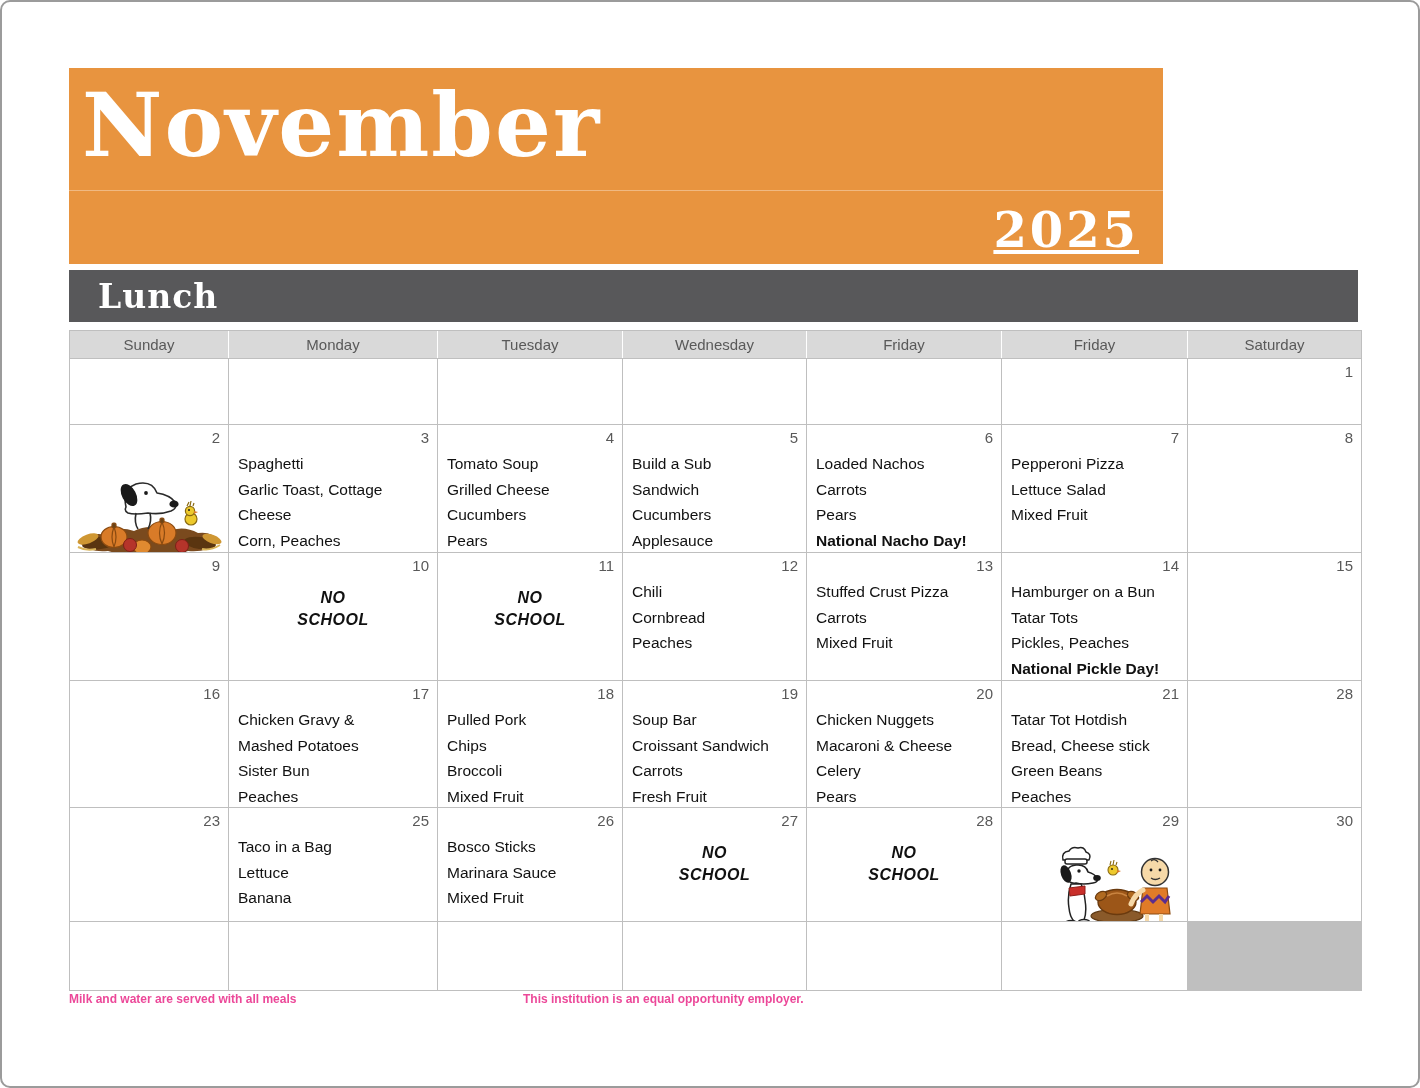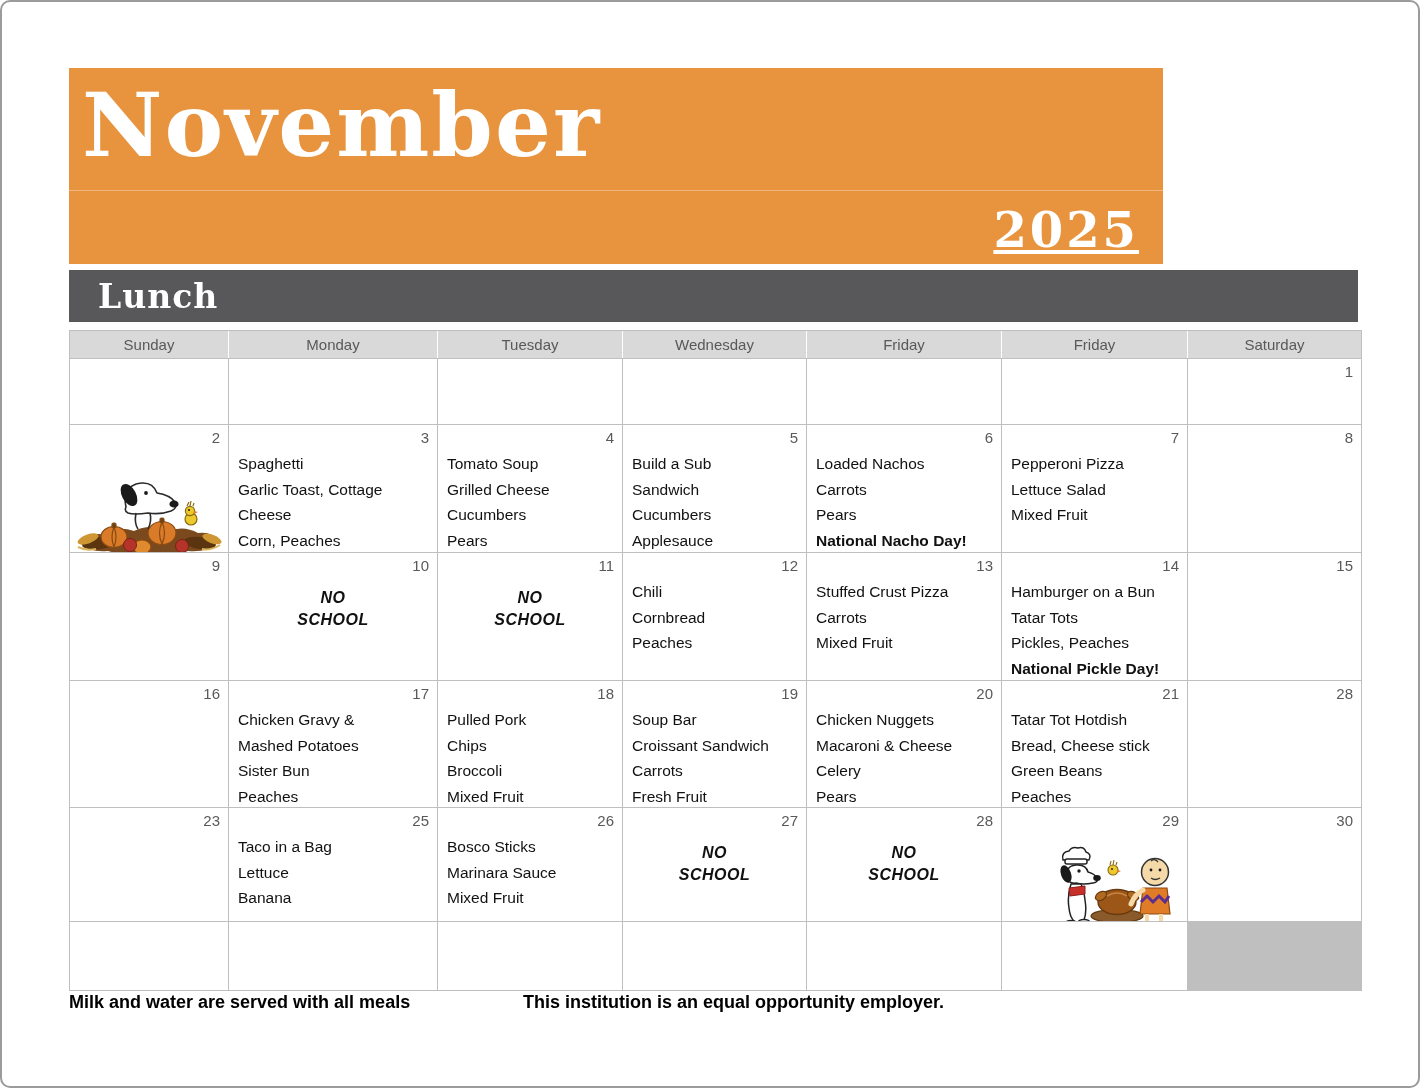--- a/index.html
+++ b/index.html
@@ -61,21 +61,21 @@
   .menu.center {
     text-align:center; padding:12px 0 0 0; font-size:16px; line-height:22px;
   }
   .line.bold { font-weight:bold; }
   .menu.center .line { font-weight:bold; letter-spacing:0.5px;font-style:italic; }
   .art { display:block; }
   .art-harvest { margin:26px auto 0 auto; }
   .art-turkey  { margin:14px 4px 0 auto; }
   
   .footnote {
-    position:absolute; top:990px; font-size:18px; font-weight:bold; color:#000000;text-align:right;
+    position:absolute; top:990px; font-size:12px; font-weight:bold; color:#ec4899;text-align:right;
   }
   .footnote.left  { left:67px; }
   .footnote.right { left:521px; }
 </style>
 </head>
 <body>
 
 <div class="page">
 
   <div class="banner">

